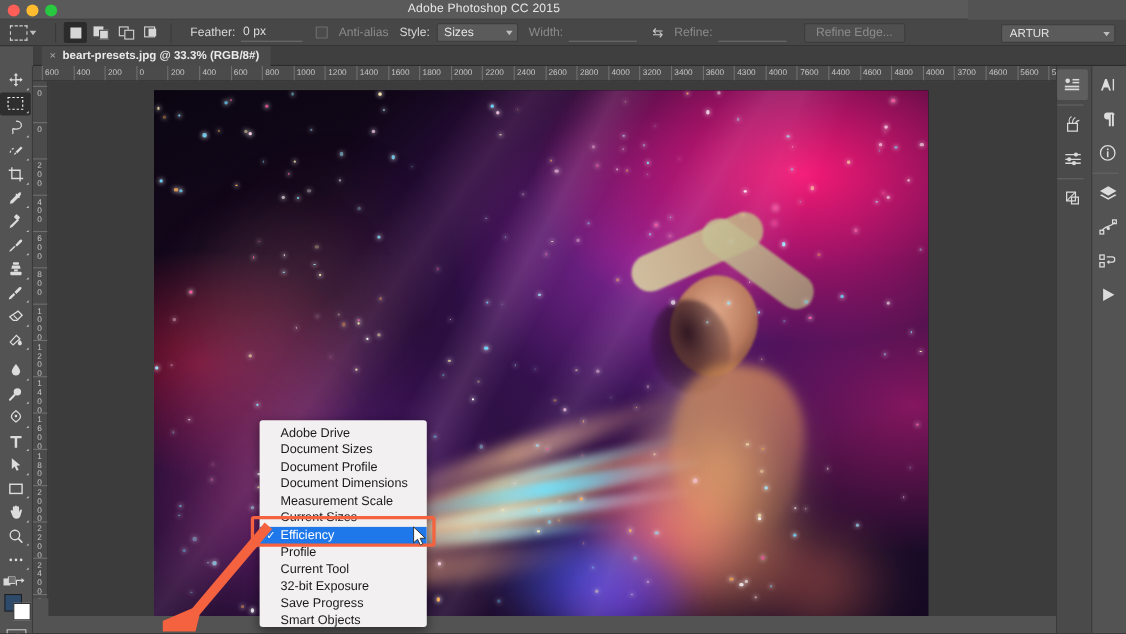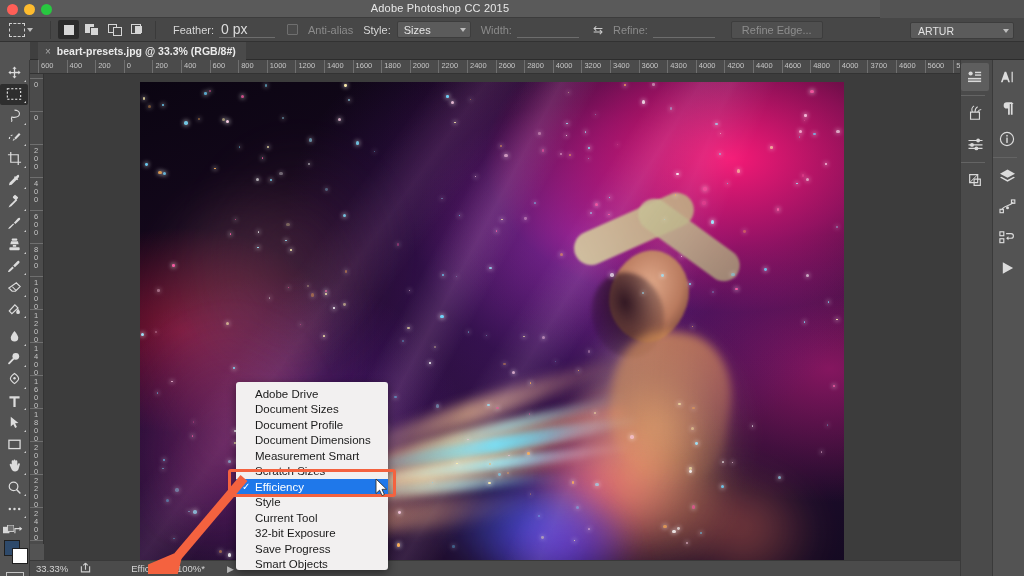--- a/index.html
+++ b/index.html
@@ -69,21 +69,21 @@
   .sq-out i.o2 { position: absolute; left: 5px; top: 3px; width: 9px; height: 9px; border: 1.5px solid #d6d6d6; background: #474747; }
   .sq-ix { position: relative; width: 14px; height: 12px; }
   .sq-ix i.x1 { position: absolute; left: 0; top: 0; width: 10px; height: 10px; border: 1.5px solid #d6d6d6; }
   .sq-ix i.x2 { position: absolute; left: 4px; top: 2px; width: 7px; height: 7px; background: #d6d6d6; }
 
   .ob-label { font-size: 11px; color: #d8d8d8; margin-left: 10px; }
   .ob-label.dim { color: #8b8b8b; }
   .ob-input {
     margin-left: 5px; height: 16px; background: transparent;
     border: none; border-bottom: 1px solid #6d6d6d;
-    color: #dcdcdc; font-size: 14px; font-family: "Liberation Sans", sans-serif;
+    color: #dcdcdc; font-size: 11px; font-family: "Liberation Sans", sans-serif;
     padding: 0 2px; outline: none;
   }
   .ob-input.w { width: 56px; }
   .ob-input.w2 { width: 62px; }
   .checkbox {
     width: 11px; height: 11px; border: 1px solid #6f6f6f; background: #4b4b4b;
     margin-left: 12px; border-radius: 1px;
   }
   .ob-select {
     margin-left: 6px; height: 17px; min-width: 74px;
@@ -568,21 +568,21 @@
       <div class="lab" style="left: 551.4px;">3200</div>
       <div class="tick" style="left: 580px;"></div>
       <div class="lab" style="left: 580px;">3400</div>
       <div class="tick" style="left: 608.6px;"></div>
       <div class="lab" style="left: 608.6px;">3600</div>
       <div class="tick" style="left: 637.2px;"></div>
       <div class="lab" style="left: 637.2px;">4300</div>
       <div class="tick" style="left: 665.8px;"></div>
       <div class="lab" style="left: 665.8px;">4000</div>
       <div class="tick" style="left: 694.4px;"></div>
-      <div class="lab" style="left: 694.4px;">4200</div>
+      <div class="lab" style="left: 694.4px;">7600</div>
       <div class="tick" style="left: 723px;"></div>
       <div class="lab" style="left: 723px;">4400</div>
       <div class="tick" style="left: 751.6px;"></div>
       <div class="lab" style="left: 751.6px;">4600</div>
       <div class="tick" style="left: 780.2px;"></div>
       <div class="lab" style="left: 780.2px;">4800</div>
       <div class="tick" style="left: 808.8px;"></div>
       <div class="lab" style="left: 808.8px;">4000</div>
       <div class="tick" style="left: 837.4px;"></div>
       <div class="lab" style="left: 837.4px;">3700</div>
@@ -970,57 +970,46 @@
           </svg>
       </div>
       <div class="dock-btn">
         <svg width="15" height="14" viewBox="0 0 16 15">
             <path d="M3 1.4L14 7.5 3 13.6z" fill="#dcdcdc"></path>
           </svg>
       </div>
     </div>
   </div>
 
-  <div class="statusbar">
-    <span class="status-zoom">33.33%</span>
-    <span class="status-share">
-      <svg width="11" height="11" viewBox="0 0 12 12">
-          <path d="M1.5 4.6v6.2h9V4.6" fill="none" stroke="#cfcfcf" stroke-width="1.2"></path>
-          <path d="M6 8.4V1.2M6 1.2L3.6 3.6M6 1.2l2.4 2.4" fill="none" stroke="#cfcfcf" stroke-width="1.2"></path>
-        </svg>
-    </span>
-    <span class="status-eff">Efficiency: 100%*</span>
-    <span class="status-arrow">▶</span>
-  </div>
 
   <div class="menu" id="menuRoot">
       <div class="menu-item">
         <span>Adobe Drive</span>
       </div>
       <div class="menu-item">
         <span>Document Sizes</span>
       </div>
       <div class="menu-item">
         <span>Document Profile</span>
       </div>
       <div class="menu-item">
         <span>Document Dimensions</span>
       </div>
       <div class="menu-item">
-        <span>Measurement Smart</span>
+        <span>Measurement Scale</span>
       </div>
       <div class="menu-item">
-        <span>Scratch Sizes</span>
+        <span>Current Sizes</span>
       </div>
       <div class="menu-item selected">
         <span class="check">✓</span>
         <span>Efficiency</span>
       </div>
       <div class="menu-item">
-        <span>Style</span>
+        <span>Profile</span>
       </div>
       <div class="menu-item">
         <span>Current Tool</span>
       </div>
       <div class="menu-item">
         <span>32-bit Exposure</span>
       </div>
       <div class="menu-item">
         <span>Save Progress</span>
       </div>

